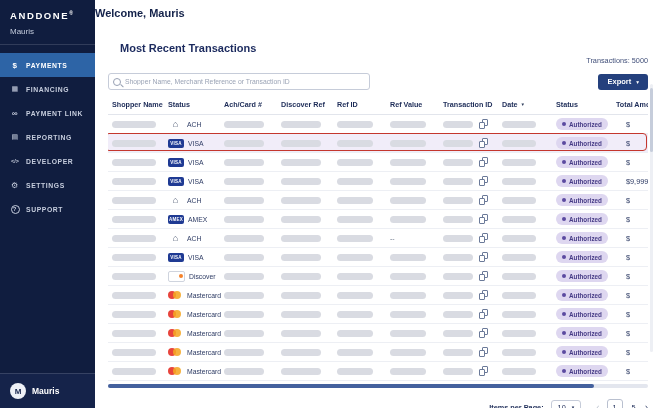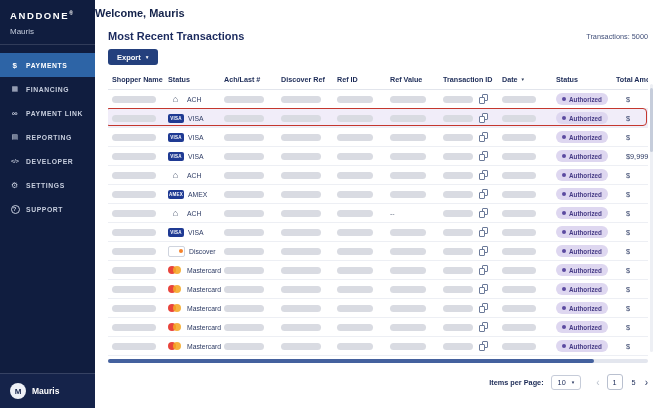--- a/index.html
+++ b/index.html
@@ -33,21 +33,21 @@
   .avatar{width:16px;height:16px;border-radius:50%;background:#eef1f7;color:#16244c;
     font-size:8px;font-weight:bold;display:inline-flex;align-items:center;justify-content:center;flex:none;}
   .sb-user-name{font-size:8.5px;color:#fff;font-weight:bold;}
 
   
   main{flex:1;position:relative;overflow:hidden;background:#fff;}
   .topbar{height:26px;display:flex;align-items:center;}
   .topbar h1{margin:0;font-size:11px;font-weight:bold;color:#14224a;}
   .content{padding:0 7px 0 13px;}
   .head-row{display:flex;justify-content:space-between;align-items:flex-end;margin-top:4px;}
-  .head-row h2{margin:0;font-size:11px;color:#1b2a5e;font-weight:bold;}
+  .head-row h2{margin:12px;font-size:11px;color:#1b2a5e;font-weight:bold;}
   .sub{margin-top:3px;font-size:7.3px;color:#8b94a7;}
   .count{font-size:7.3px;color:#42507a;padding-bottom:1px;}
 
   .toolbar{margin-top:7px;display:flex;justify-content:space-between;align-items:center;}
   .search{width:260px;height:15px;border:1px solid #c6ccd9;border-radius:3px;display:flex;align-items:center;background:#fff;}
   .mag{width:6px;height:6px;border:1.2px solid #97a0b3;border-radius:50%;position:relative;margin:0 4px 0 4px;flex:none;}
   .mag::after{content:"";position:absolute;width:3.5px;height:1.2px;background:#97a0b3;transform:rotate(45deg);right:-3px;bottom:-1.5px;}
   .search input{border:none;outline:none;flex:1;font-size:6.8px;color:#333;padding:0;background:transparent;font-family:inherit;}
   .search input::placeholder{color:#9aa3b5;}
   .export{display:inline-flex;align-items:center;gap:5px;background:#24407d;color:#fff;border:none;
@@ -163,36 +163,40 @@
 
     <section class="content">
       <div class="head-row">
         <div>
           <h2>Most Recent Transactions</h2>
         </div>
         <div class="count">Transactions: 5000</div>
       </div>
 
       <div class="toolbar">
+        <div class="search">
+          <span class="mag"></span>
+          <input placeholder="Shopper Name, Merchant Reference or Transaction ID" style="">
+        </div>
         <button class="export">
           <span>Export</span>
           <span class="caret">▾</span>
         </button>
       </div>
 
       <div class="table-wrap">
         <div class="thead" id="thead">
             <div class="th">
               <span>Shopper Name</span>
             </div>
             <div class="th">
               <span>Status</span>
             </div>
             <div class="th">
-              <span>Ach/Last #</span>
+              <span>Ach/Card #</span>
             </div>
             <div class="th">
               <span>Discover Ref</span>
             </div>
             <div class="th">
               <span>Ref ID</span>
             </div>
             <div class="th">
               <span>Ref Value</span>
             </div>

